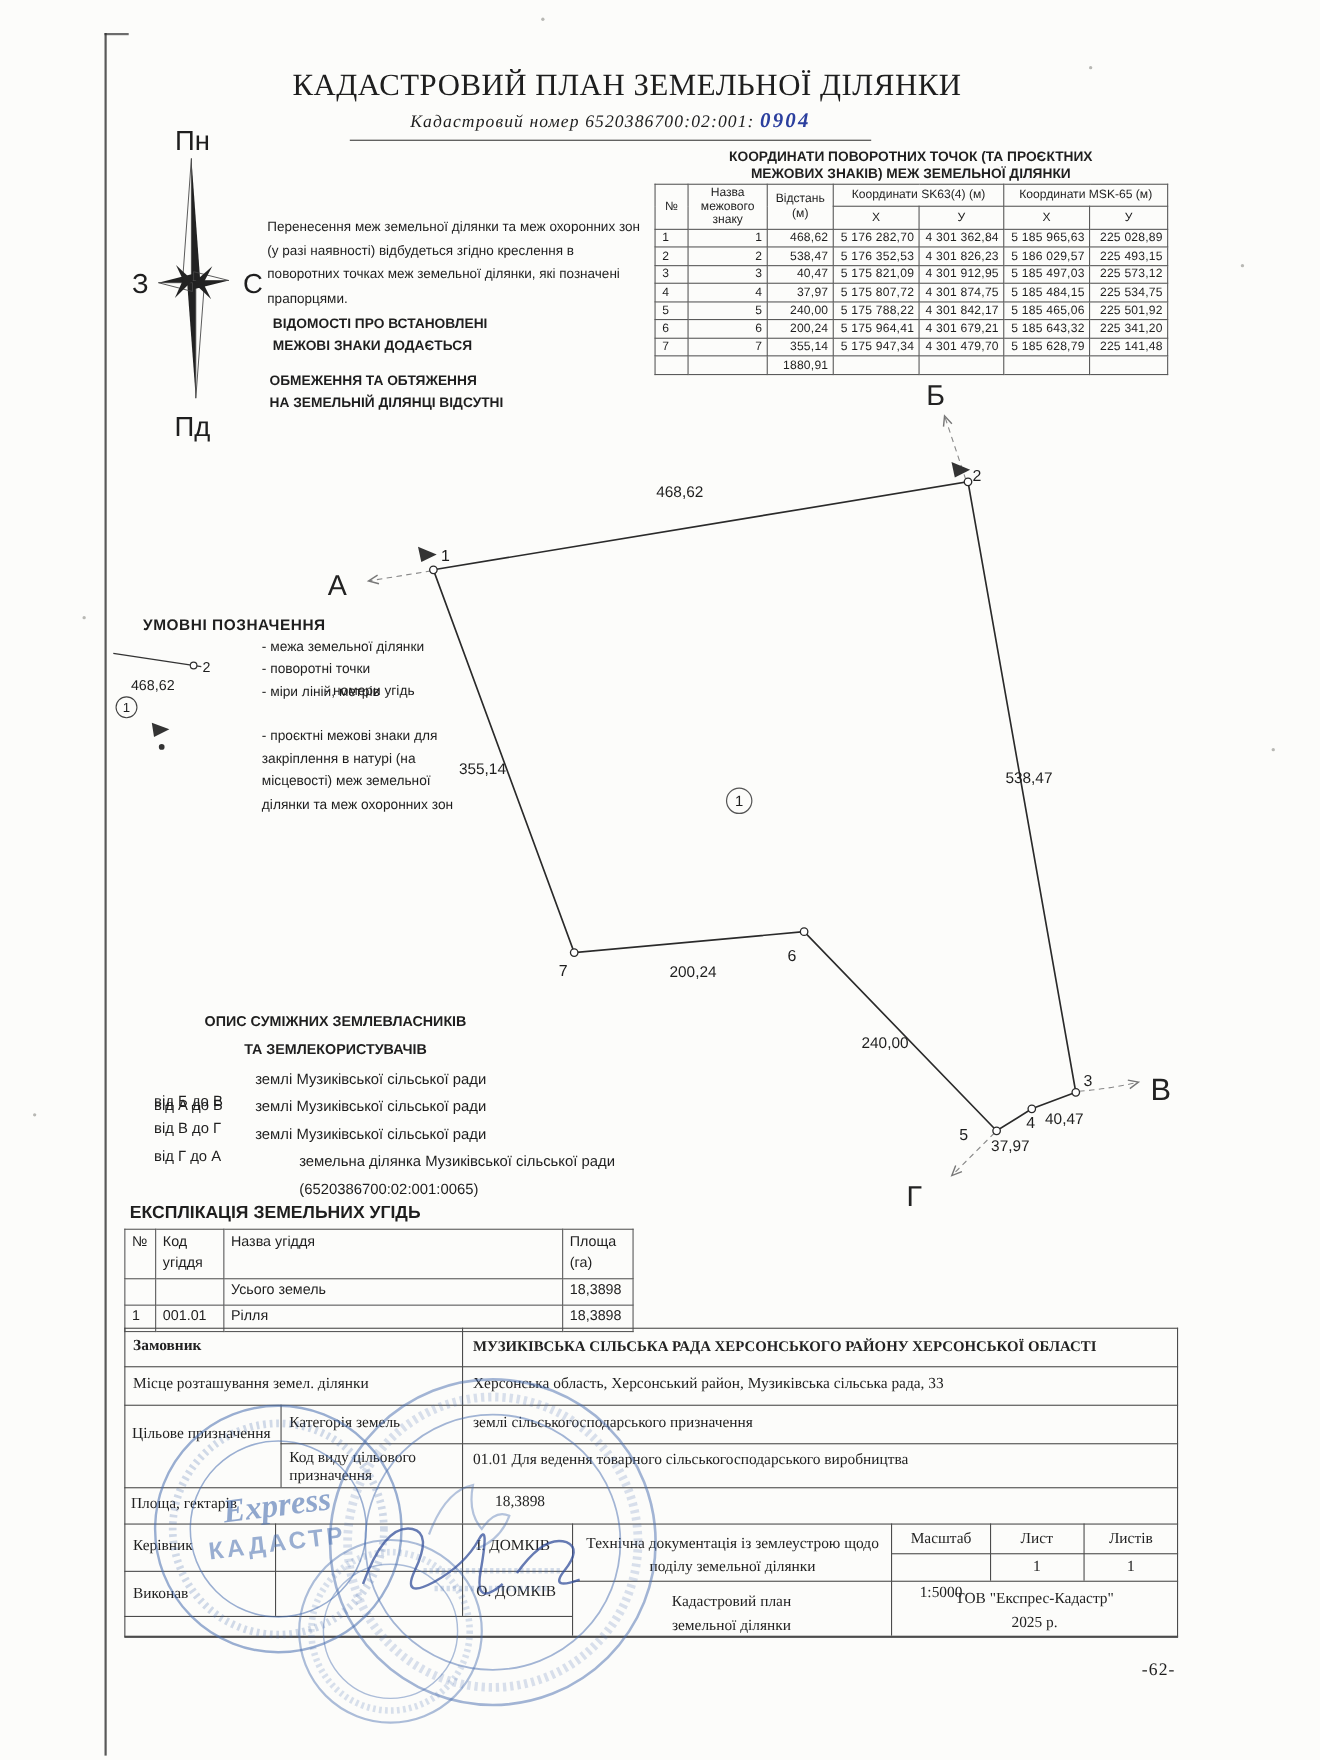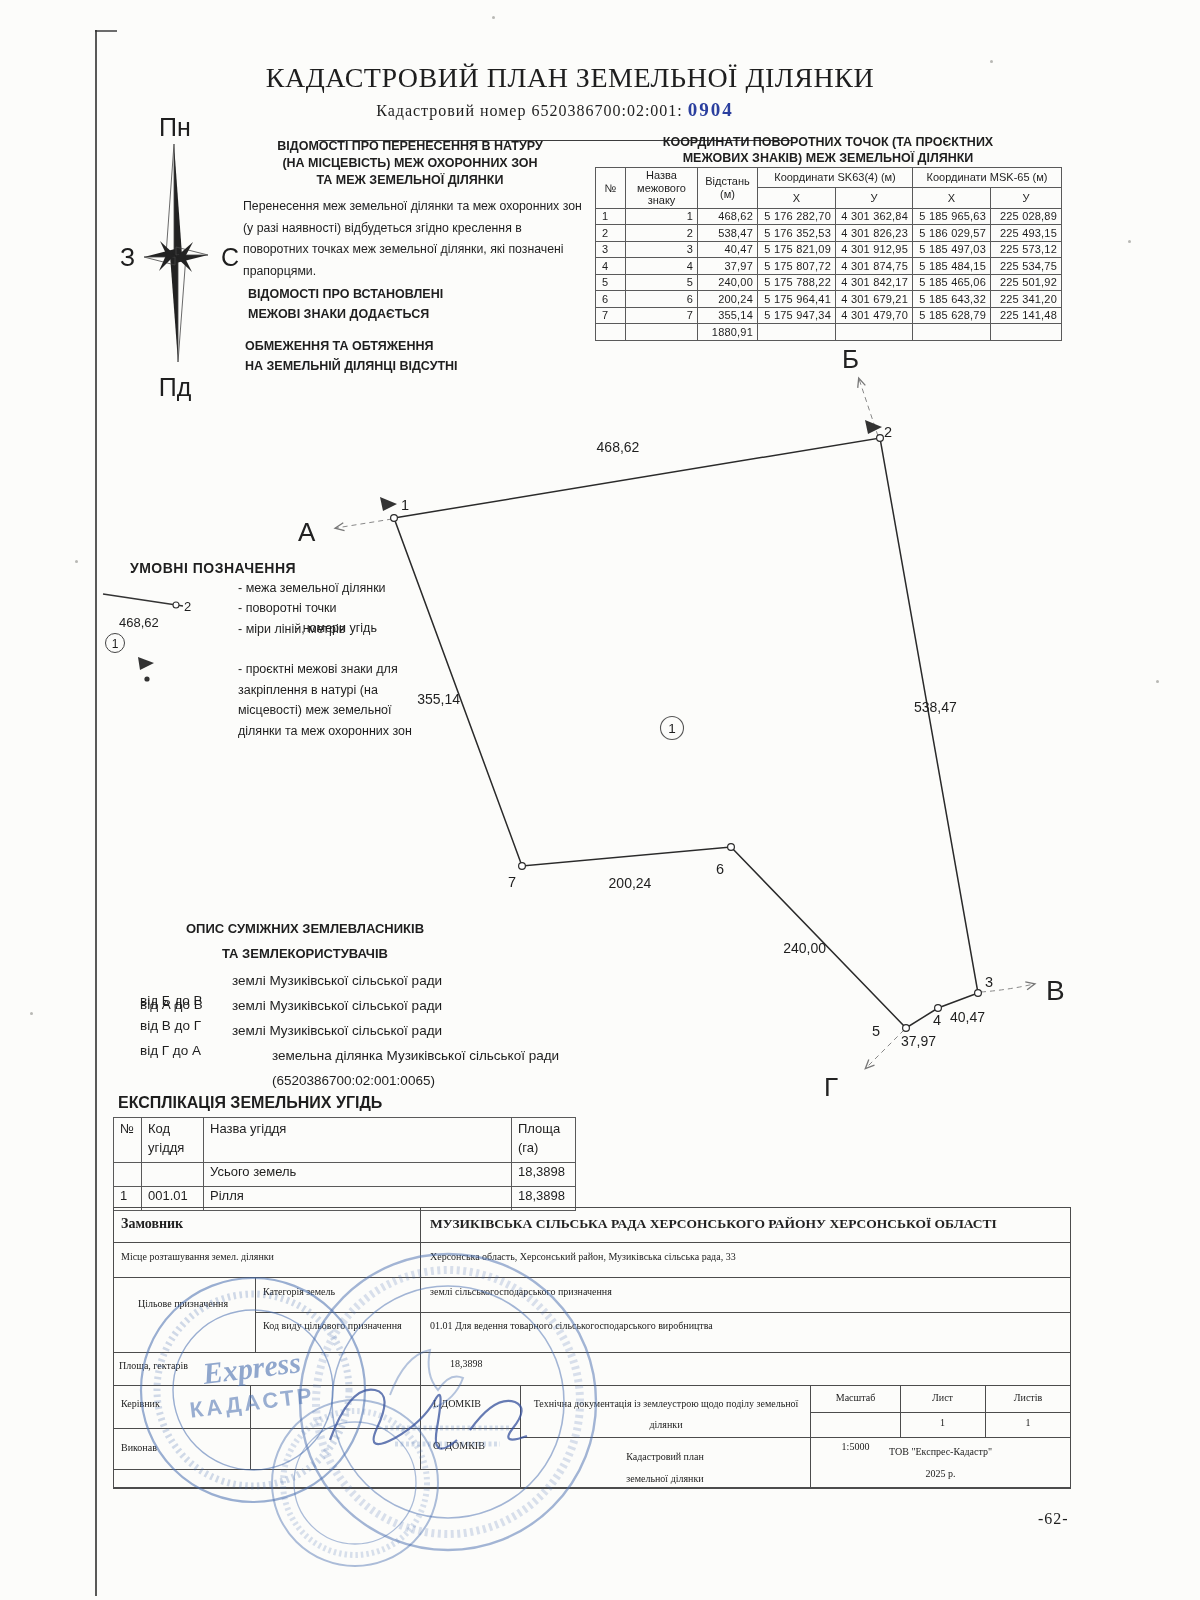--- a/index.html
+++ b/index.html
@@ -9,22 +9,22 @@
   .serif{font-family:"Liberation Serif",serif;}
   .pre{white-space:pre-line;}
   .ctr{text-align:center;}
   .b{font-weight:bold;}
   
   .scan-vline{position:absolute;left:95px;top:30px;width:2px;height:1566px;background:#2f2f2f;opacity:.8;}
   .scan-hstub{position:absolute;left:95px;top:30px;width:22px;height:2px;background:#2f2f2f;opacity:.7;}
   .speck{position:absolute;width:3px;height:3px;border-radius:50%;background:#8a8a86;opacity:.6;}
   
   .main-title{left:170px;top:62px;width:800px;font-size:28px;letter-spacing:.5px;}
-  .sub-title{left:318px;top:99px;width:474px;font-size:16px;
-             border-bottom:1.6px solid #3c3c3c;padding-bottom:19px;letter-spacing:1px;}
+  .sub-title{left:318px;top:99px;width:474px;font-size:16px;font-style:italic;
+             border-bottom:1.6px solid #3c3c3c;padding-bottom:6px;letter-spacing:1px;}
   .handwritten{color:#2b3f9e;font-weight:bold;font-size:19px;letter-spacing:2px;}
   
   .info-head{left:240px;top:138px;width:340px;font-size:12.5px;font-weight:bold;line-height:17px;}
   .info-par{left:243px;top:196px;width:342px;font-size:12.3px;line-height:21.5px;}
   .info-note{font-size:12.5px;font-weight:bold;line-height:20px;}
   
   .coords-title{left:597px;top:135px;width:462px;font-size:12.5px;font-weight:bold;line-height:15.5px;}
   table{border-collapse:collapse;}
   .coords-tbl{left:595px;top:167px;}
   .coords-tbl table{width:466px;table-layout:fixed;font-size:11px;}
@@ -41,21 +41,21 @@
   .adj-text{position:absolute;left:232px;width:330px;font-size:13.5px;line-height:25px;}
   
   .expl-title{left:118px;top:1094px;font-size:16px;font-weight:bold;}
   .expl-tbl{left:113px;top:1117px;}
   .expl-tbl table{width:462px;table-layout:fixed;font-size:13px;}
   .expl-tbl th,.expl-tbl td{border:1px solid #5a5a5a;padding:1px 6px;font-weight:normal;text-align:left;vertical-align:top;}
   .expl-tbl thead th{height:42px;line-height:19px;}
   .expl-tbl td{height:21px;}
   
   .bt-line{position:absolute;background:#4c4c4c;}
-  .bt-text{position:absolute;font-family:"Liberation Serif",serif;font-size:10px;color:#222;}
+  .bt-text{position:absolute;font-family:"Liberation Serif",serif;font-size:14px;color:#222;}
   
   .stamps{left:0;top:0;pointer-events:none;}
   .pageno{left:1038px;top:1510px;font-size:16px;letter-spacing:1px;}
 </style>
 </head>
 <body>
 
 <div class="page">
 
   <div class="scan-vline"></div>
@@ -87,23 +87,20 @@
       <polygon points="36,147 67,155 67,147" fill="none" stroke="#444" stroke-width="0.8"></polygon>
       <polygon points="100,145 68,153 68,145" fill="#222"></polygon>
       <polygon points="100,145 68,137 68,145" fill="none" stroke="#444" stroke-width="0.8"></polygon>
       <polygon points="52,131 68,146 60,148" fill="#222"></polygon>
       <polygon points="84,162 67,146 75,144" fill="#222"></polygon>
       <polygon points="85,132 68,147 76,149" fill="#222"></polygon>
       <polygon points="51,161 67,145 59,143" fill="#222"></polygon>
     </g>
   </svg>
 
-  <div class="abs ctr pre info-head">ВІДОМОСТІ ПРО ПЕРЕНЕСЕННЯ В НАТУРУ
-(НА МІСЦЕВІСТЬ) МЕЖ ОХОРОННИХ ЗОН
-ТА МЕЖ ЗЕМЕЛЬНОЇ ДІЛЯНКИ</div>
   <div class="abs info-par">Перенесення меж земельної ділянки та меж охоронних зон (у разі наявності) відбудеться згідно креслення в поворотних точках меж земельної ділянки, які позначені прапорцями.</div>
   <div class="abs pre info-note" style="left:248px;top:284px;">ВІДОМОСТІ ПРО ВСТАНОВЛЕНІ
 МЕЖОВІ ЗНАКИ ДОДАЄТЬСЯ</div>
   <div class="abs pre info-note" style="left:245px;top:336px;">ОБМЕЖЕННЯ ТА ОБТЯЖЕННЯ
 НА ЗЕМЕЛЬНІЙ ДІЛЯНЦІ ВІДСУТНІ</div>
 
   <div class="abs ctr pre coords-title">КООРДИНАТИ ПОВОРОТНИХ ТОЧОК (ТА ПРОЄКТНИХ
 МЕЖОВИХ ЗНАКІВ) МЕЖ ЗЕМЕЛЬНОЇ ДІЛЯНКИ</div>
   <div class="abs coords-tbl">
     <table>

